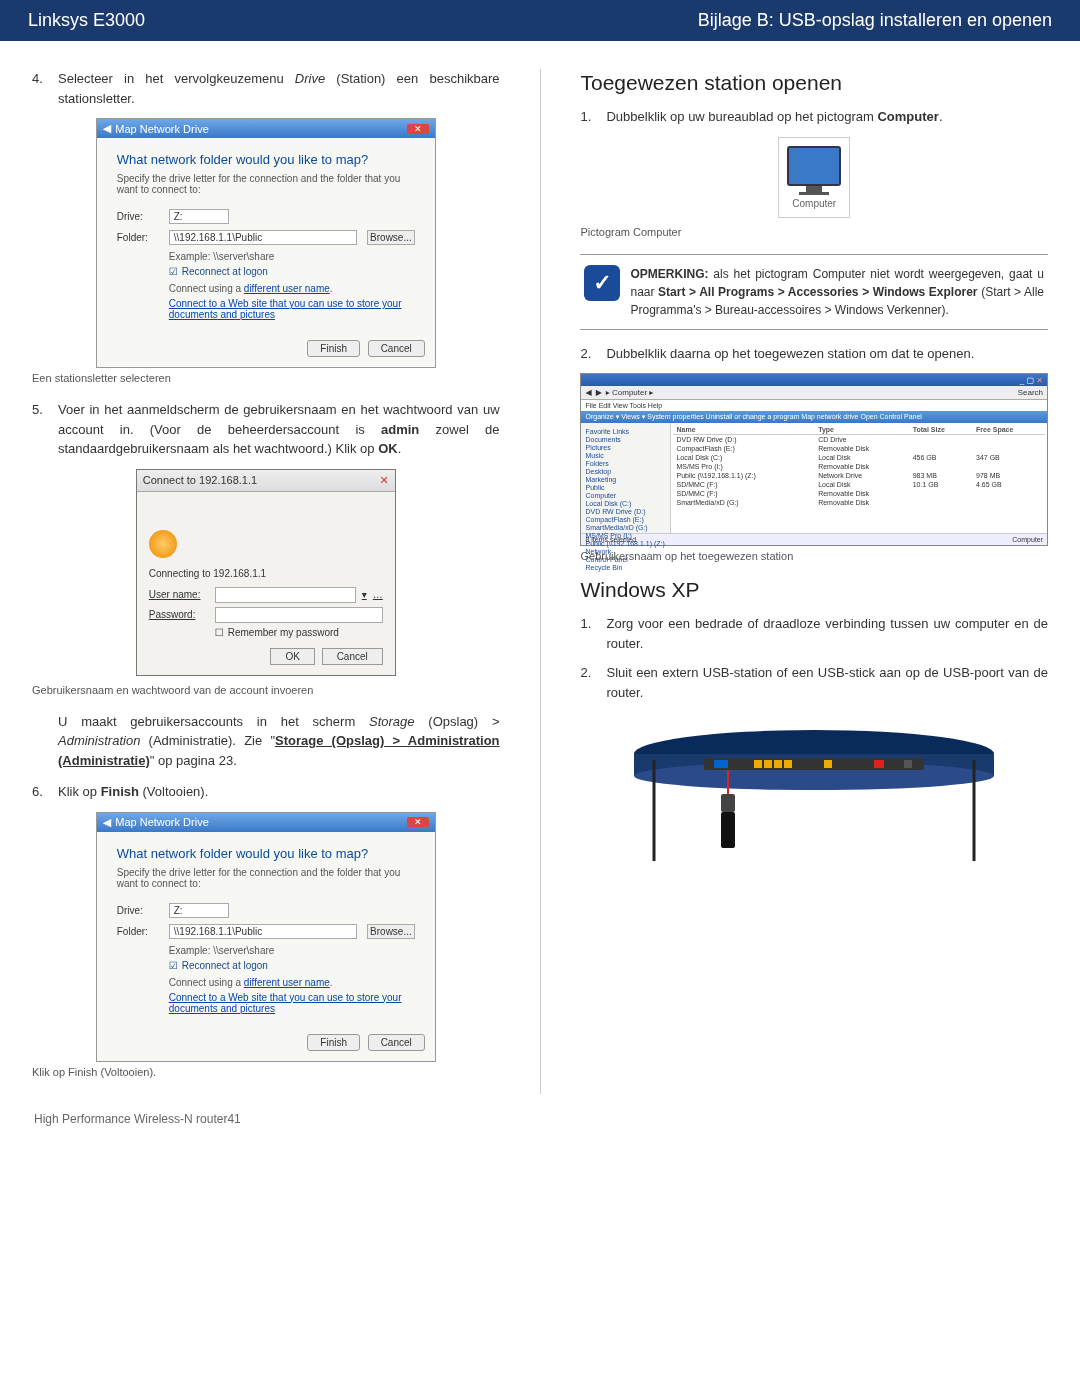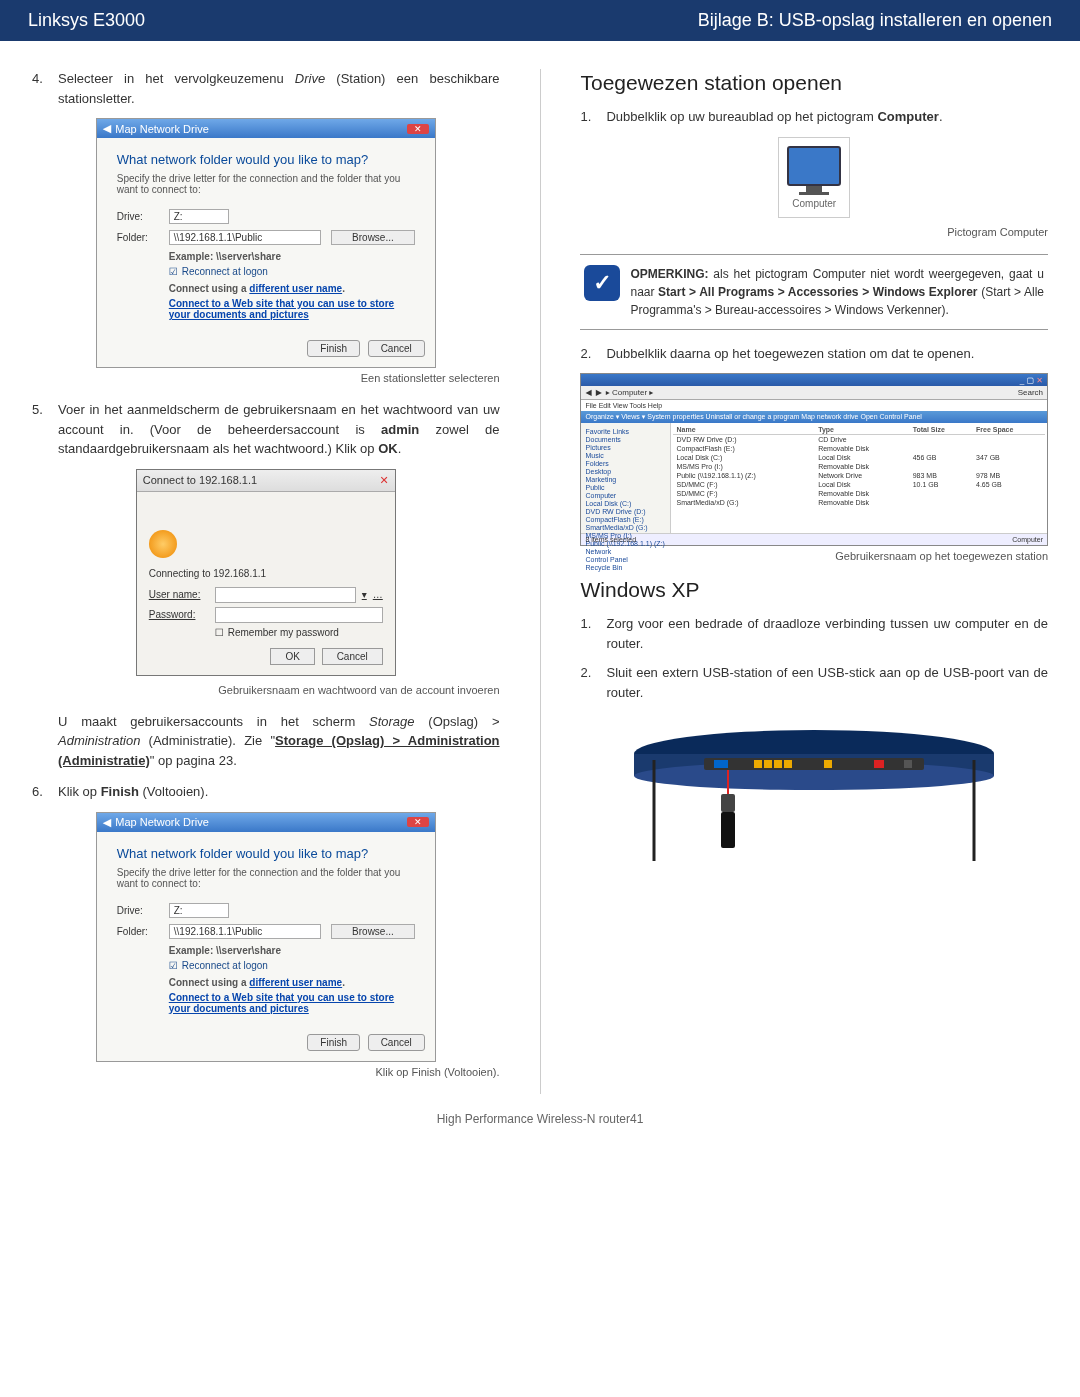--- a/index.html
+++ b/index.html
@@ -46,21 +46,21 @@
     font-weight: 400;
     color: #222;
     margin: 2px 0 12px 0;
   }
   .heading-h3 {
     font-size: 18px;
     font-weight: 400;
     margin: 14px 0 10px 0;
   }
   .caption {
-    text-align: right;
+    text-align: left;
     font-size: 11px;
     color: #555;
     margin: 4px 0 16px 0;
   }
   .screenshot {
     border: 1px solid #999;
     background: #f7f7f4;
     margin: 8px auto 4px auto;
   }
   .dlg-titlebar {
@@ -71,22 +71,22 @@
     display:flex;align-items:center;gap:4px;
   }
   .dlg-titlebar .close { margin-left:auto;background:#d44;color:#fff;width:22px;text-align:center;border-radius:2px;font-size:9px;}
   .dlg-body { padding:14px 20px; font-size:11px; color:#1a4a8a;}
   .dlg-body .q { color:#0a4a9a;font-size:13px;margin-bottom:6px;}
   .dlg-body .sub { color:#555;font-size:10px;margin-bottom:14px;}
   .dlg-row{display:flex;align-items:center;gap:10px;margin:6px 0;font-size:10px;color:#333;}
   .dlg-row label{width:42px;}
   .dlg-row .combo{border:1px solid #aaa;background:#fff;padding:1px 4px;min-width:60px;display:inline-block;}
   .dlg-row .folder-box{border:1px solid #aaa;background:#fff;padding:1px 4px;flex:1;}
-  .dlg-row .browse{border:1px solid #aaa;background:#eee;padding:1px 20px;font-size:10px;}
-  .dlg-small{font-size:10px;color:#555;margin-left:52px;font-weight:bold;}
+  .dlg-row .browse{border:1px solid #aaa;background:#eee;padding:1px 2px;font-size:10px;}
+  .dlg-small{font-size:10px;color:#555;margin-left:52px;}
   .dlg-check{font-size:10px;margin-left:52px;display:flex;align-items:center;gap:4px;margin-top:4px;}
   .dlg-link{color:#0645ad;text-decoration:underline;font-size:10px;}
   .dlg-buttons{text-align:right;padding:6px 10px 10px 0;}
   .dlg-buttons span{display:inline-block;border:1px solid #999;background:#eee;padding:2px 12px;font-size:10px;margin-left:4px;border-radius:3px;}
   .login-dlg{width:260px;margin:8px auto;border:1px solid #777;background:#f3f2ee;}
   .login-title{background:linear-gradient(#eee,#ddd);font-size:11px;padding:4px 6px;border-bottom:1px solid #aaa;display:flex;align-items:center;}
   .login-title .x{margin-left:auto;color:#d33;}
   .login-body{padding:10px 12px;font-size:10px;margin-top:28px;}
   .login-body .icon-row{display:flex;align-items:center;gap:8px;margin-bottom:10px;}
   .key-icon{width:28px;height:28px;background:radial-gradient(#fc6,#e80);border-radius:50%;position:relative;}
@@ -114,21 +114,21 @@
   .exp-body{display:flex;height:110px;}
   .exp-side{width:90px;background:#f4f4f0;border-right:1px solid #ccc;padding:4px;font-size:7px;color:#1a4a9a;}
   .exp-side div{margin:1px 0;}
   .exp-main{flex:1;padding:2px;}
   .exp-table{width:100%;font-size:7px;border-collapse:collapse;}
   .exp-table th{text-align:left;padding:1px 3px;border-bottom:1px solid #ccc;color:#555;}
   .exp-table td{padding:1px 3px;color:#333;}
   .exp-foot{background:#eef;padding:2px 4px;font-size:7px;display:flex;justify-content:space-between;border-top:1px solid #ccc;}
   .router-img{text-align:center;margin:14px 0;}
   .router-svg{width:380px;height:150px;}
-  .footer{display:flex;justify-content:center;padding:8px 34px 26px 34px;font-size:12px;color:#666;}
+  .footer{display:flex;justify-content:flex-start;padding:8px 34px 26px 34px;font-size:12px;color:#666;}
   .link-u{text-decoration:underline;}
   strong{font-weight:bold;}
   em{font-style:italic;}
 </style>
 </head>
 <body>
 
 <div class="header-bar">
   <span>Linksys E3000</span>
   <span>Bijlage B: USB-opslag installeren en openen</span>

